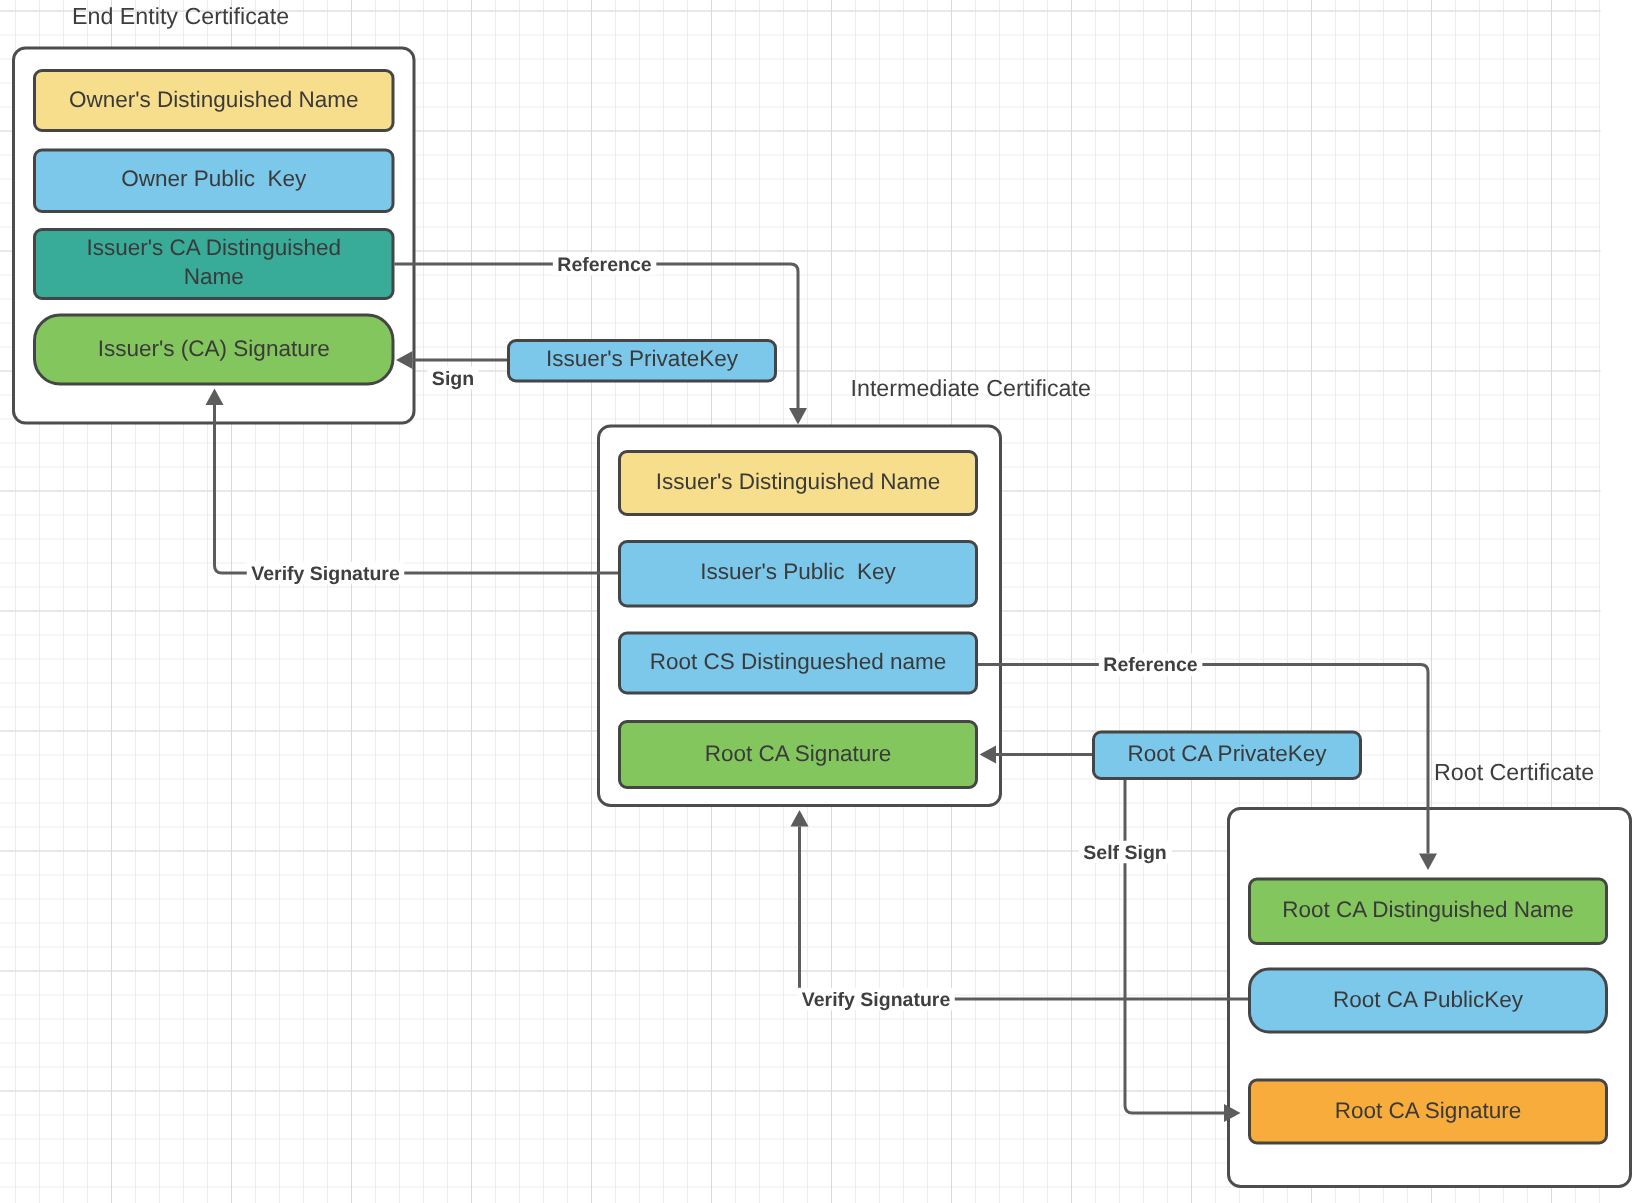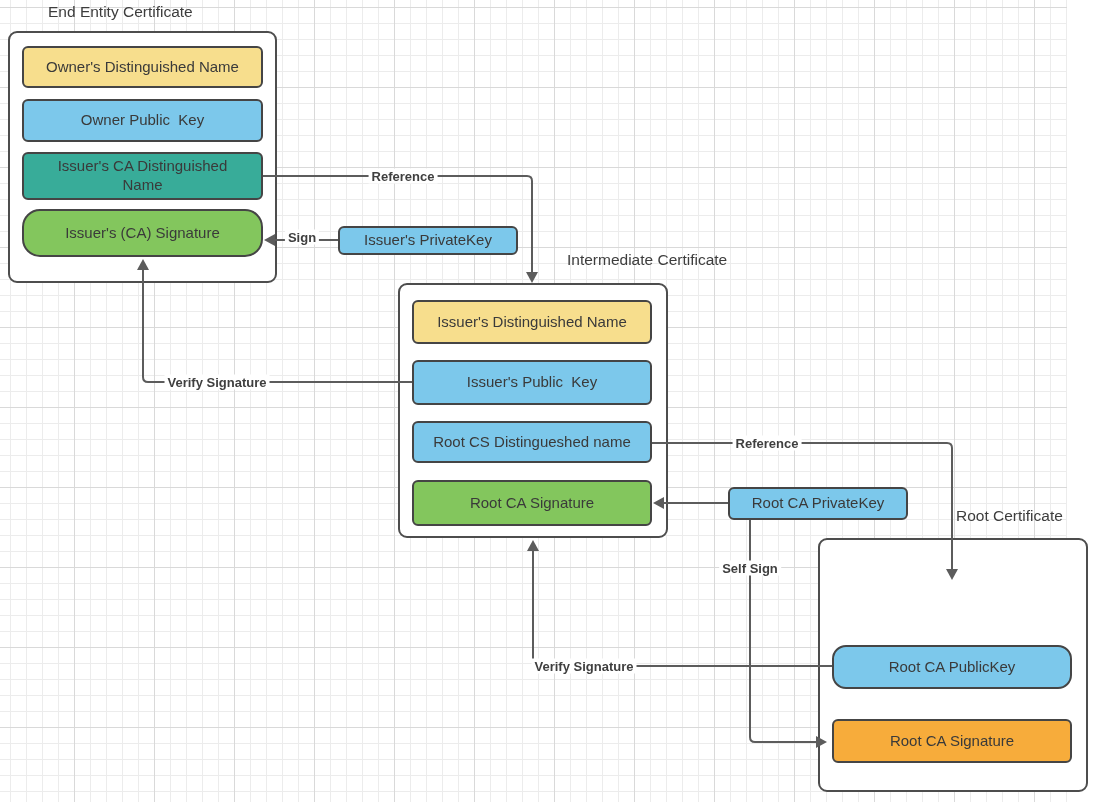--- a/index.html
+++ b/index.html
@@ -91,26 +91,27 @@
   <div class="field" style="left: 22px; top: 99px; width: 241px; height: 43px; background: rgb(124, 200, 235); text-align: center;">Owner Public  Key</div>
   <div class="field" style="left: 22px; top: 152px; width: 241px; height: 48px; background: rgb(56, 172, 153);">Issuer's CA Distinguished
 Name</div>
   <div class="field" style="left: 22px; top: 209px; width: 241px; height: 48px; background: rgb(131, 198, 93); border-radius: 18px;">Issuer's (CA) Signature</div>
 
   <div class="field" style="left: 412px; top: 300px; width: 240px; height: 44px; background: rgb(247, 222, 141);">Issuer's Distinguished Name</div>
   <div class="field" style="left: 412px; top: 360px; width: 240px; height: 45px; background: rgb(124, 200, 235);">Issuer's Public  Key</div>
   <div class="field" style="left: 412px; top: 421px; width: 240px; height: 42px; background: rgb(124, 200, 235);">Root CS Distingueshed name</div>
   <div class="field" style="left: 412px; top: 480px; width: 240px; height: 46px; background: rgb(131, 198, 93);">Root CA Signature</div>
 
+  <div class="field" style="left: 832px; top: 585px; width: 240px; height: 45px; background: rgb(131, 198, 93);">Root CA Distinguished Name</div>
   <div class="field" style="left: 832px; top: 645px; width: 240px; height: 44px; background: rgb(124, 200, 235); border-radius: 14px;">Root CA PublicKey</div>
   <div class="field" style="left: 832px; top: 719px; width: 240px; height: 44px; background: rgb(247, 172, 59);">Root CA Signature</div>
 
   <div class="keybox" style="left: 338px; top: 226px; width: 180px; height: 29px; background: rgb(124, 200, 235);">Issuer's PrivateKey</div>
   <div class="keybox" style="left: 728px; top: 487px; width: 180px; height: 33px; background: rgb(124, 200, 235);">Root CA PrivateKey</div>
 
   <div class="edge-label" style="left:403px; top:176px;">Reference</div>
-  <div class="edge-label" style="left:302px; top:237px;">Sign</div>
+  <div class="edge-label" style="left:302px; top:252px;">Sign</div>
   <div class="edge-label" style="left:217px; top:382px;">Verify Signature</div>
   <div class="edge-label" style="left:767px; top:443px;">Reference</div>
   <div class="edge-label" style="left:750px; top:568px;">Self Sign</div>
   <div class="edge-label" style="left:584px; top:666px;">Verify Signature</div>
 
 </div>
 
 </body></html>

